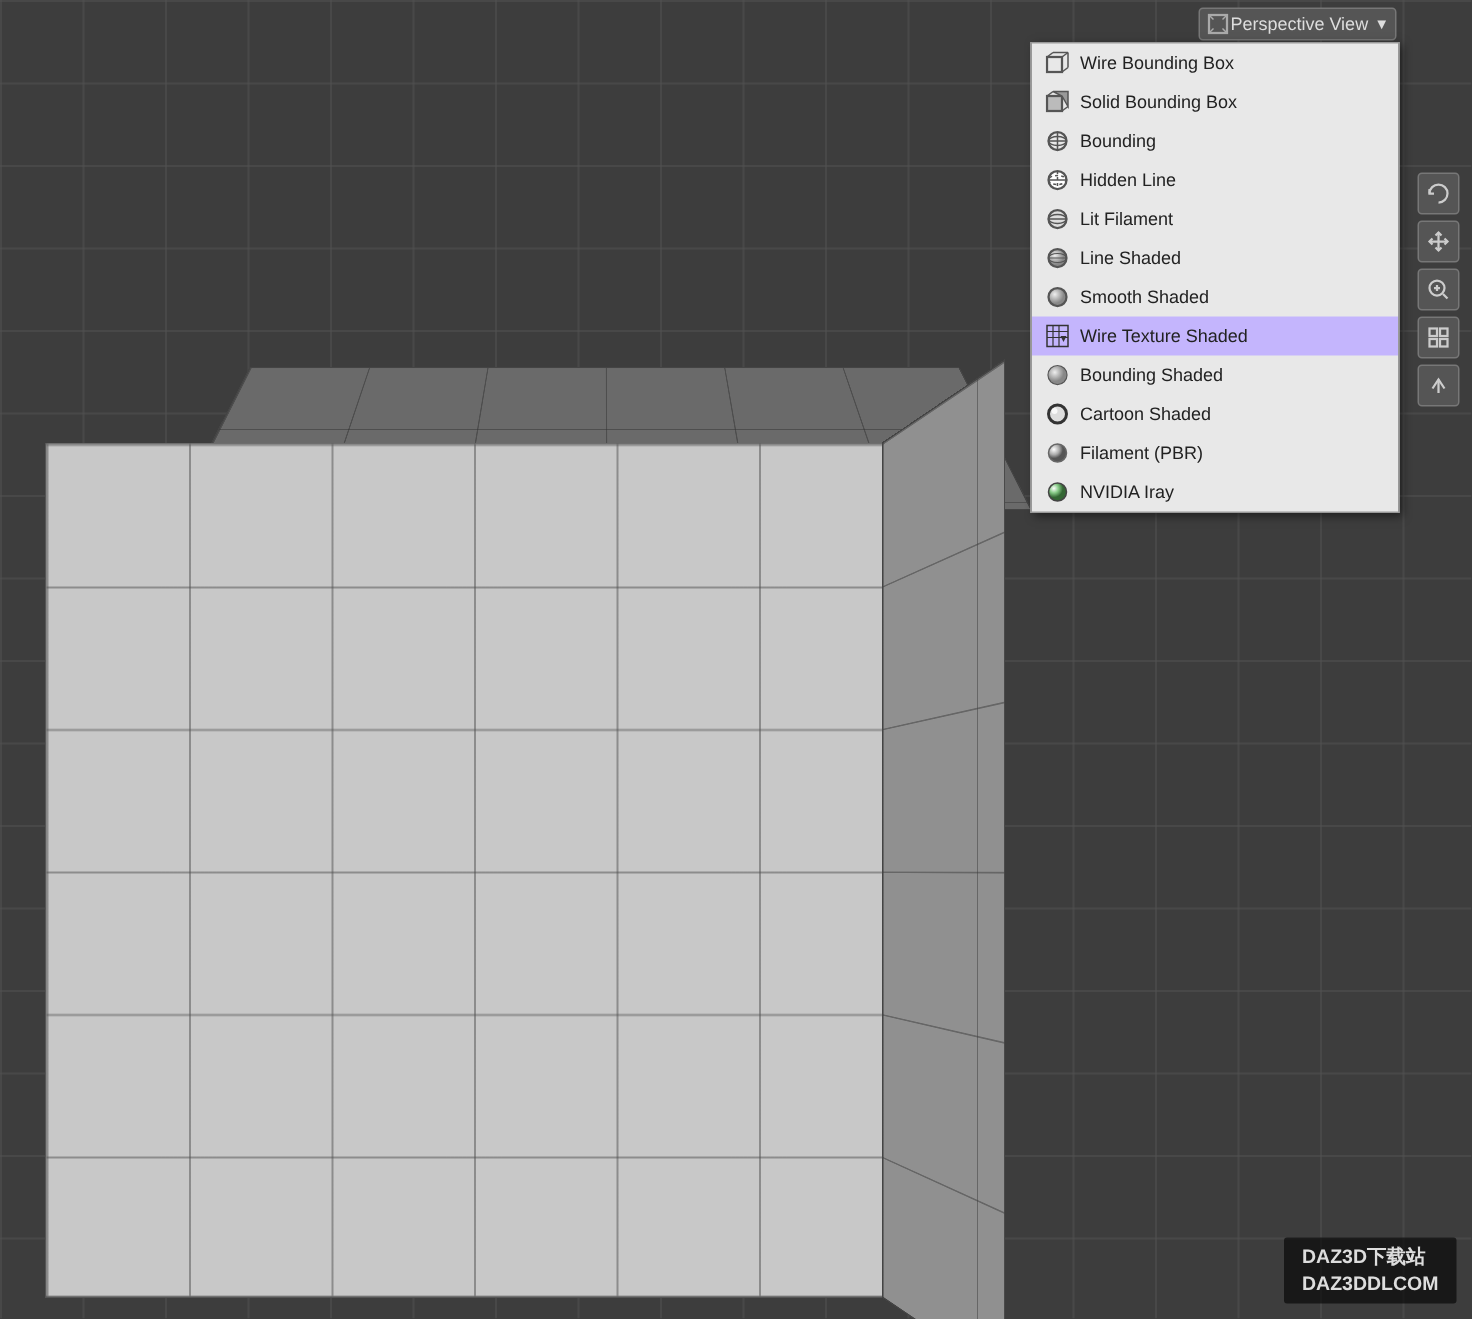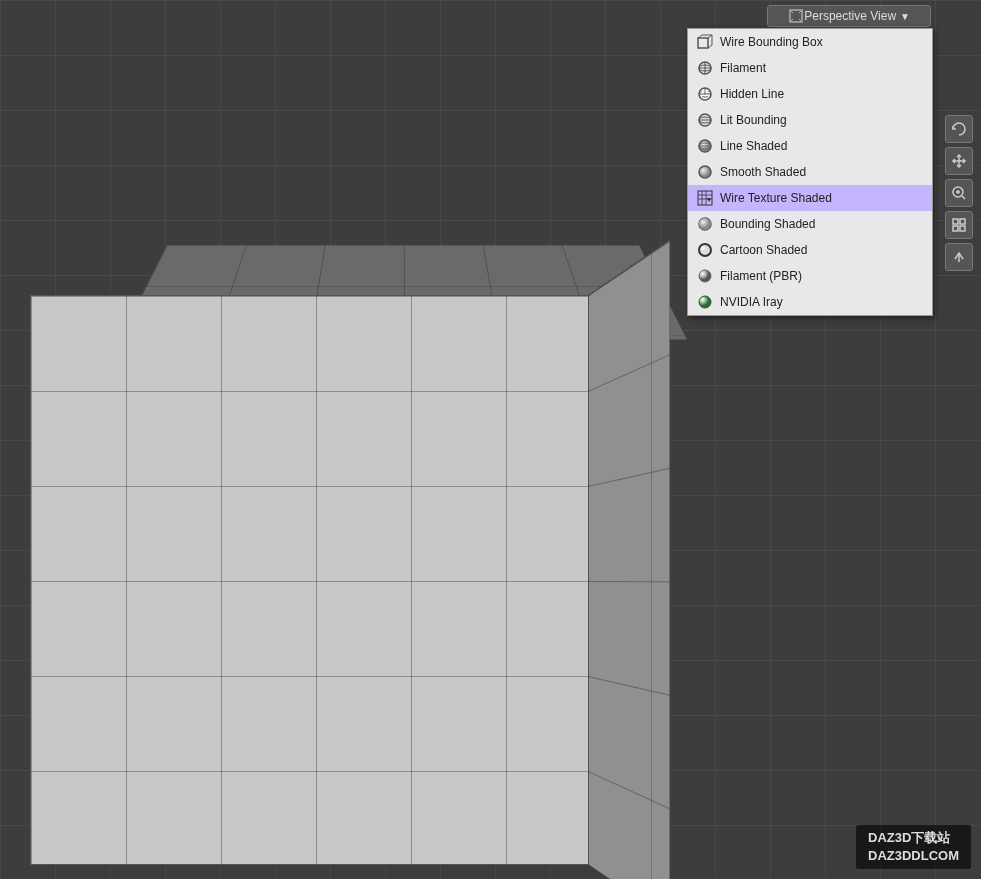--- a/index.html
+++ b/index.html
@@ -114,21 +114,21 @@
     
     .view-selector {
       position: absolute;
       top: 5px;
       right: 50px;
       display: flex;
       align-items: center;
       background: #555;
       border: 1px solid #777;
       border-radius: 3px;
-      padding: 2px 20px;
+      padding: 2px 4px;
       cursor: pointer;
       z-index: 200;
       height: 22px;
     }
 
     .view-selector-text {
       color: #ddd;
       font-size: 12px;
       margin-right: 4px;
     }
@@ -283,31 +283,43 @@
           <line x1="1" y1="4" x2="5" y2="1" stroke="#555" stroke-width="1"></line>
           <line x1="11" y1="4" x2="15" y2="1" stroke="#555" stroke-width="1"></line>
           <line x1="11" y1="14" x2="15" y2="11" stroke="#555" stroke-width="1"></line>
           <line x1="5" y1="1" x2="15" y2="1" stroke="#555" stroke-width="1"></line>
           <line x1="15" y1="1" x2="15" y2="11" stroke="#555" stroke-width="1"></line>
         </svg>
       </div>
       <span>Wire Bounding Box</span>
     </div>
 
+    <div class="menu-item">
+      <div class="menu-item-icon">
+        <svg width="16" height="16" viewBox="0 0 16 16" fill="none">
+          <rect x="1" y="4" width="10" height="10" stroke="#555" stroke-width="1.5" fill="#bbb"></rect>
+          <line x1="1" y1="4" x2="5" y2="1" stroke="#555" stroke-width="1"></line>
+          <line x1="11" y1="4" x2="15" y2="1" stroke="#555" stroke-width="1"></line>
+          <line x1="11" y1="14" x2="15" y2="11" stroke="#555" stroke-width="1"></line>
+          <polygon points="5,1 15,1 15,11 11,4" fill="#999" stroke="#555" stroke-width="1"></polygon>
+        </svg>
+      </div>
+      <span>Solid Bounding Box</span>
+    </div>
 
     <div class="menu-item">
       <div class="menu-item-icon">
         <svg width="16" height="16" viewBox="0 0 16 16">
           <circle cx="8" cy="8" r="6" stroke="#555" stroke-width="1.5" fill="none"></circle>
           <ellipse cx="8" cy="8" rx="6" ry="3" stroke="#555" stroke-width="1" fill="none"></ellipse>
           <line x1="2" y1="8" x2="14" y2="8" stroke="#555" stroke-width="1"></line>
           <line x1="8" y1="2" x2="8" y2="14" stroke="#555" stroke-width="1"></line>
         </svg>
       </div>
-      <span>Filament</span>
+      <span>Bounding</span>
     </div>
 
     <div class="menu-item">
       <div class="menu-item-icon">
         <svg width="16" height="16" viewBox="0 0 16 16">
           <circle cx="8" cy="8" r="6" stroke="#555" stroke-width="1.5" fill="white"></circle>
           <ellipse cx="8" cy="8" rx="6" ry="3" stroke="#555" stroke-width="1" stroke-dasharray="2,2" fill="none"></ellipse>
           <line x1="2" y1="8" x2="14" y2="8" stroke="#555" stroke-width="1"></line>
           <line x1="8" y1="2" x2="8" y2="14" stroke="#555" stroke-width="1" stroke-dasharray="2,2"></line>
         </svg>
@@ -316,21 +328,21 @@
     </div>
 
     <div class="menu-item">
       <div class="menu-item-icon">
         <svg width="16" height="16" viewBox="0 0 16 16">
           <circle cx="8" cy="8" r="6" stroke="#555" stroke-width="1.5" fill="#ddd"></circle>
           <ellipse cx="8" cy="8" rx="6" ry="3" stroke="#555" stroke-width="1" fill="none"></ellipse>
           <line x1="2" y1="8" x2="14" y2="8" stroke="#555" stroke-width="1"></line>
         </svg>
       </div>
-      <span>Lit Bounding</span>
+      <span>Lit Filament</span>
     </div>
 
     <div class="menu-item">
       <div class="menu-item-icon">
         <svg width="16" height="16" viewBox="0 0 16 16">
           <defs>
             <radialGradient id="g1" cx="35%" cy="35%">
               <stop offset="0%" stop-color="#eee"></stop>
               <stop offset="100%" stop-color="#888"></stop>
             </radialGradient>

